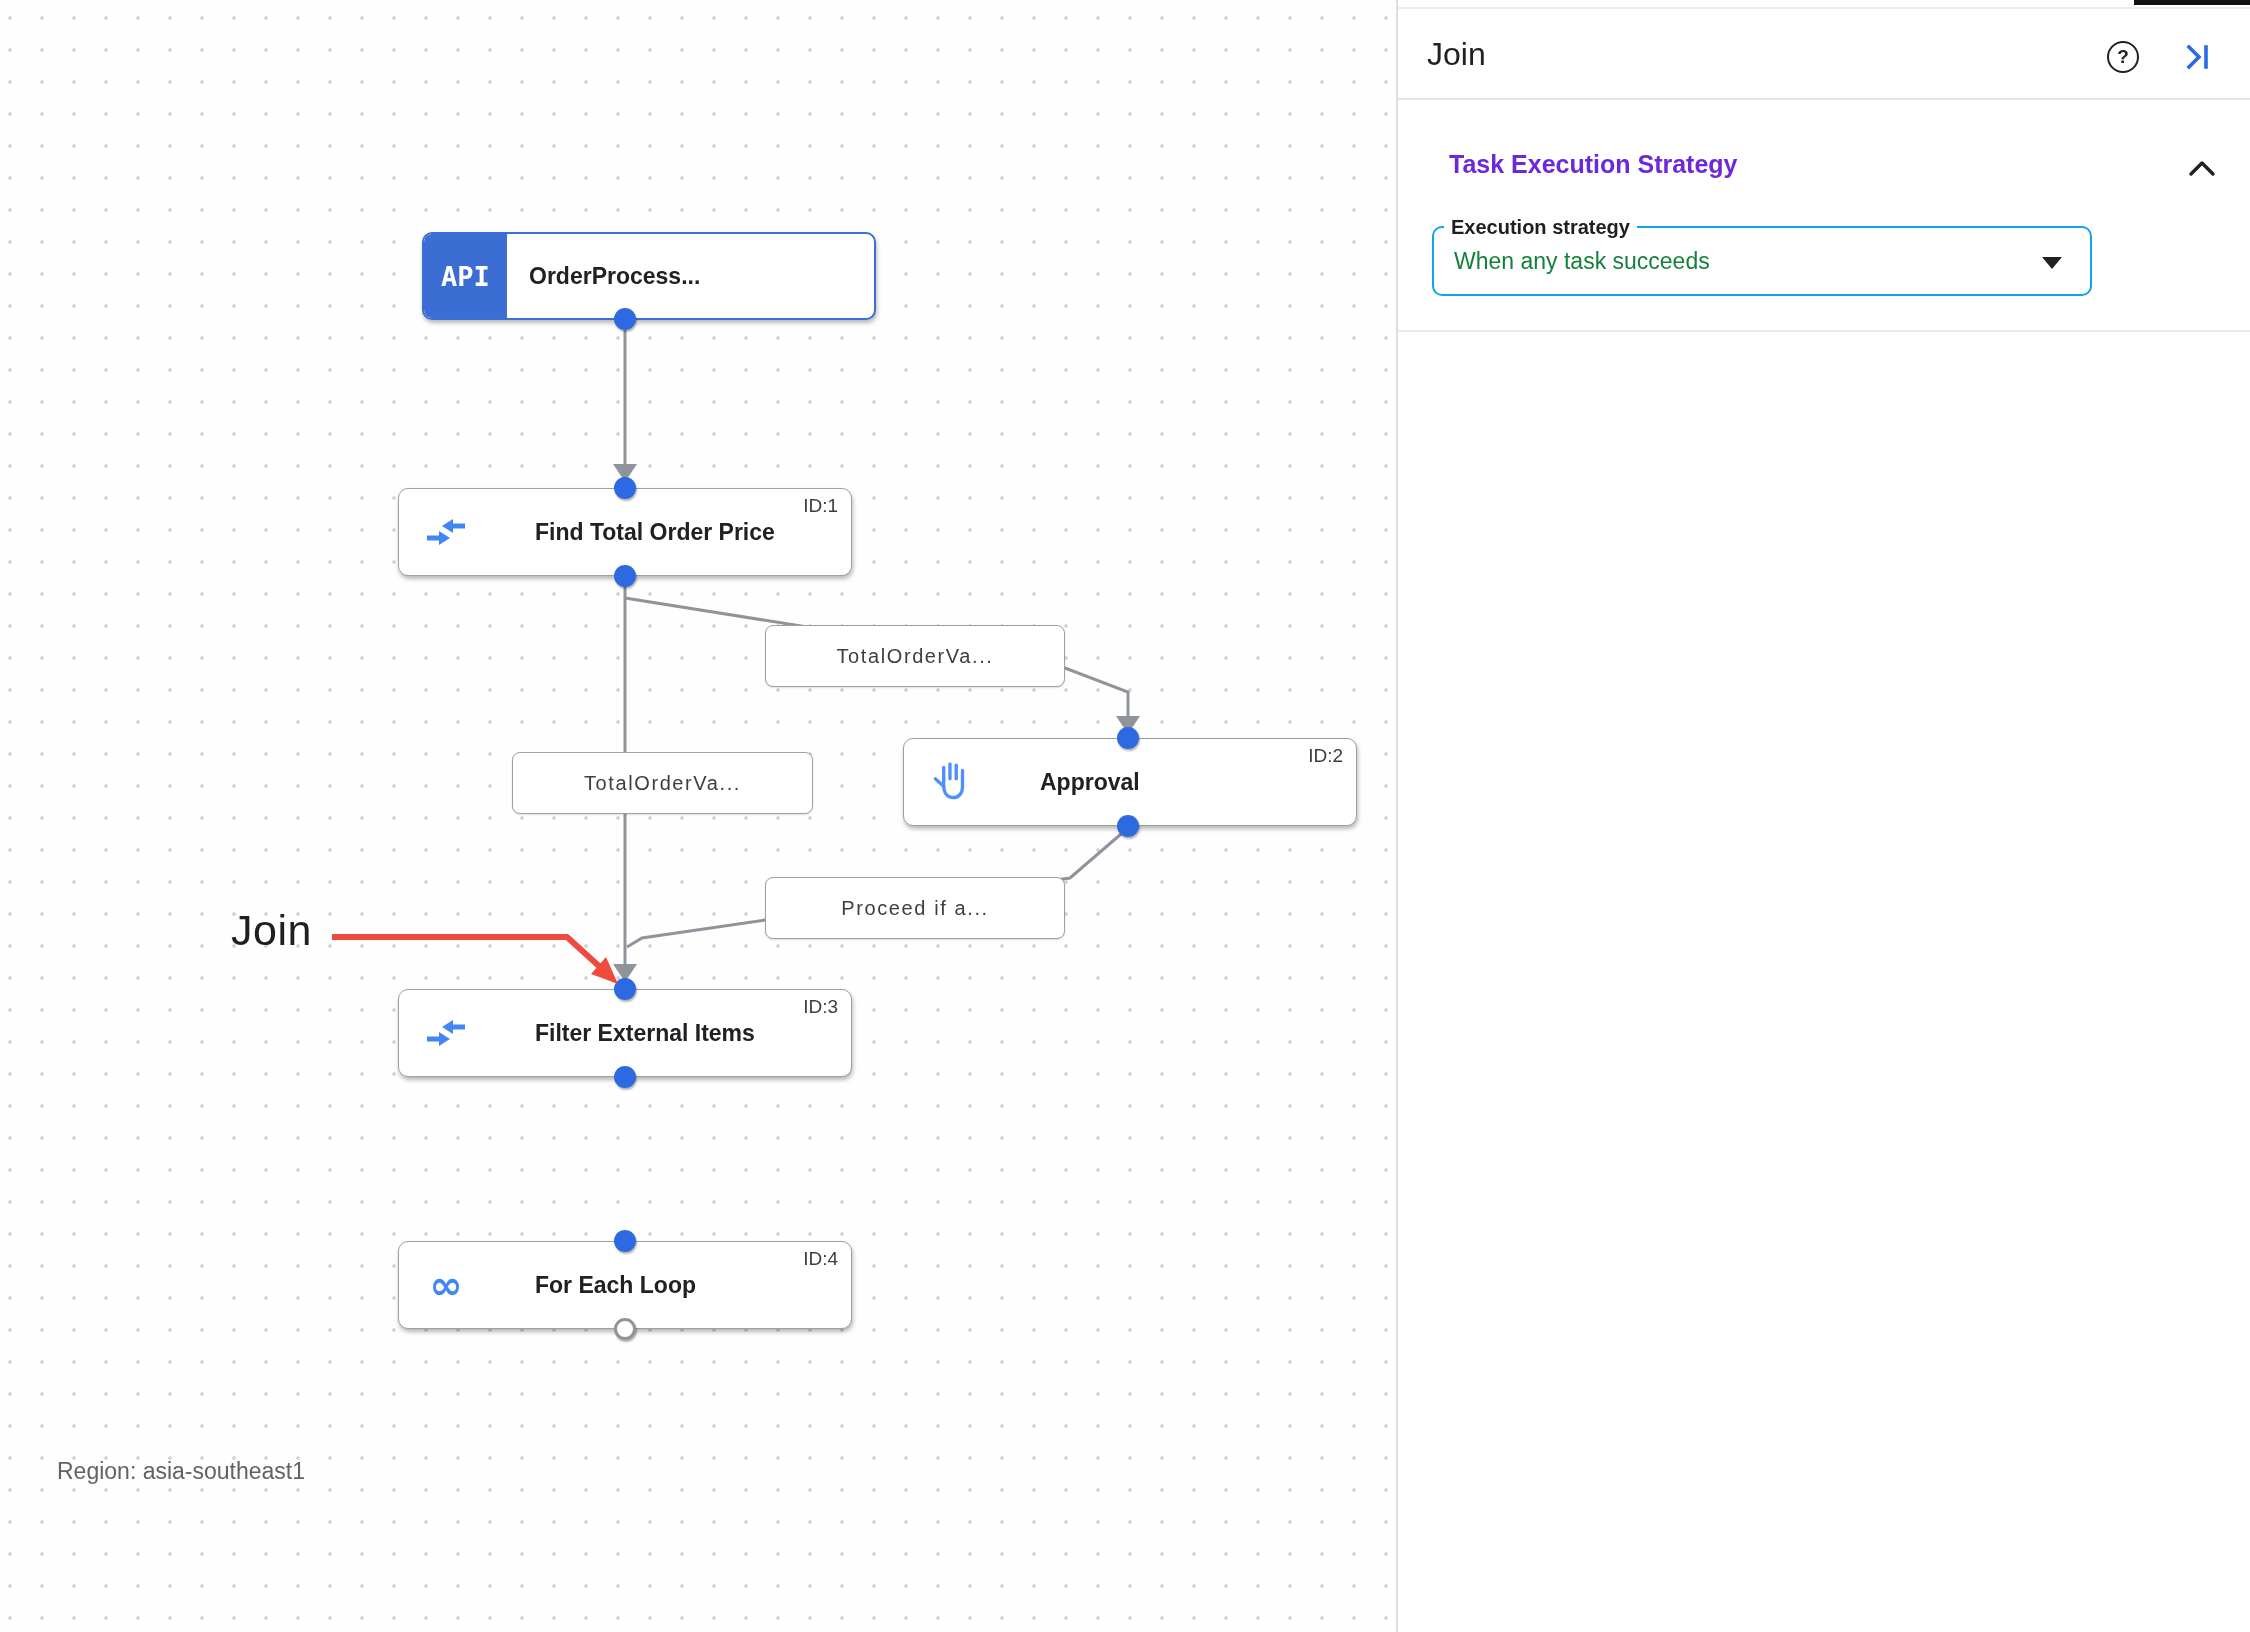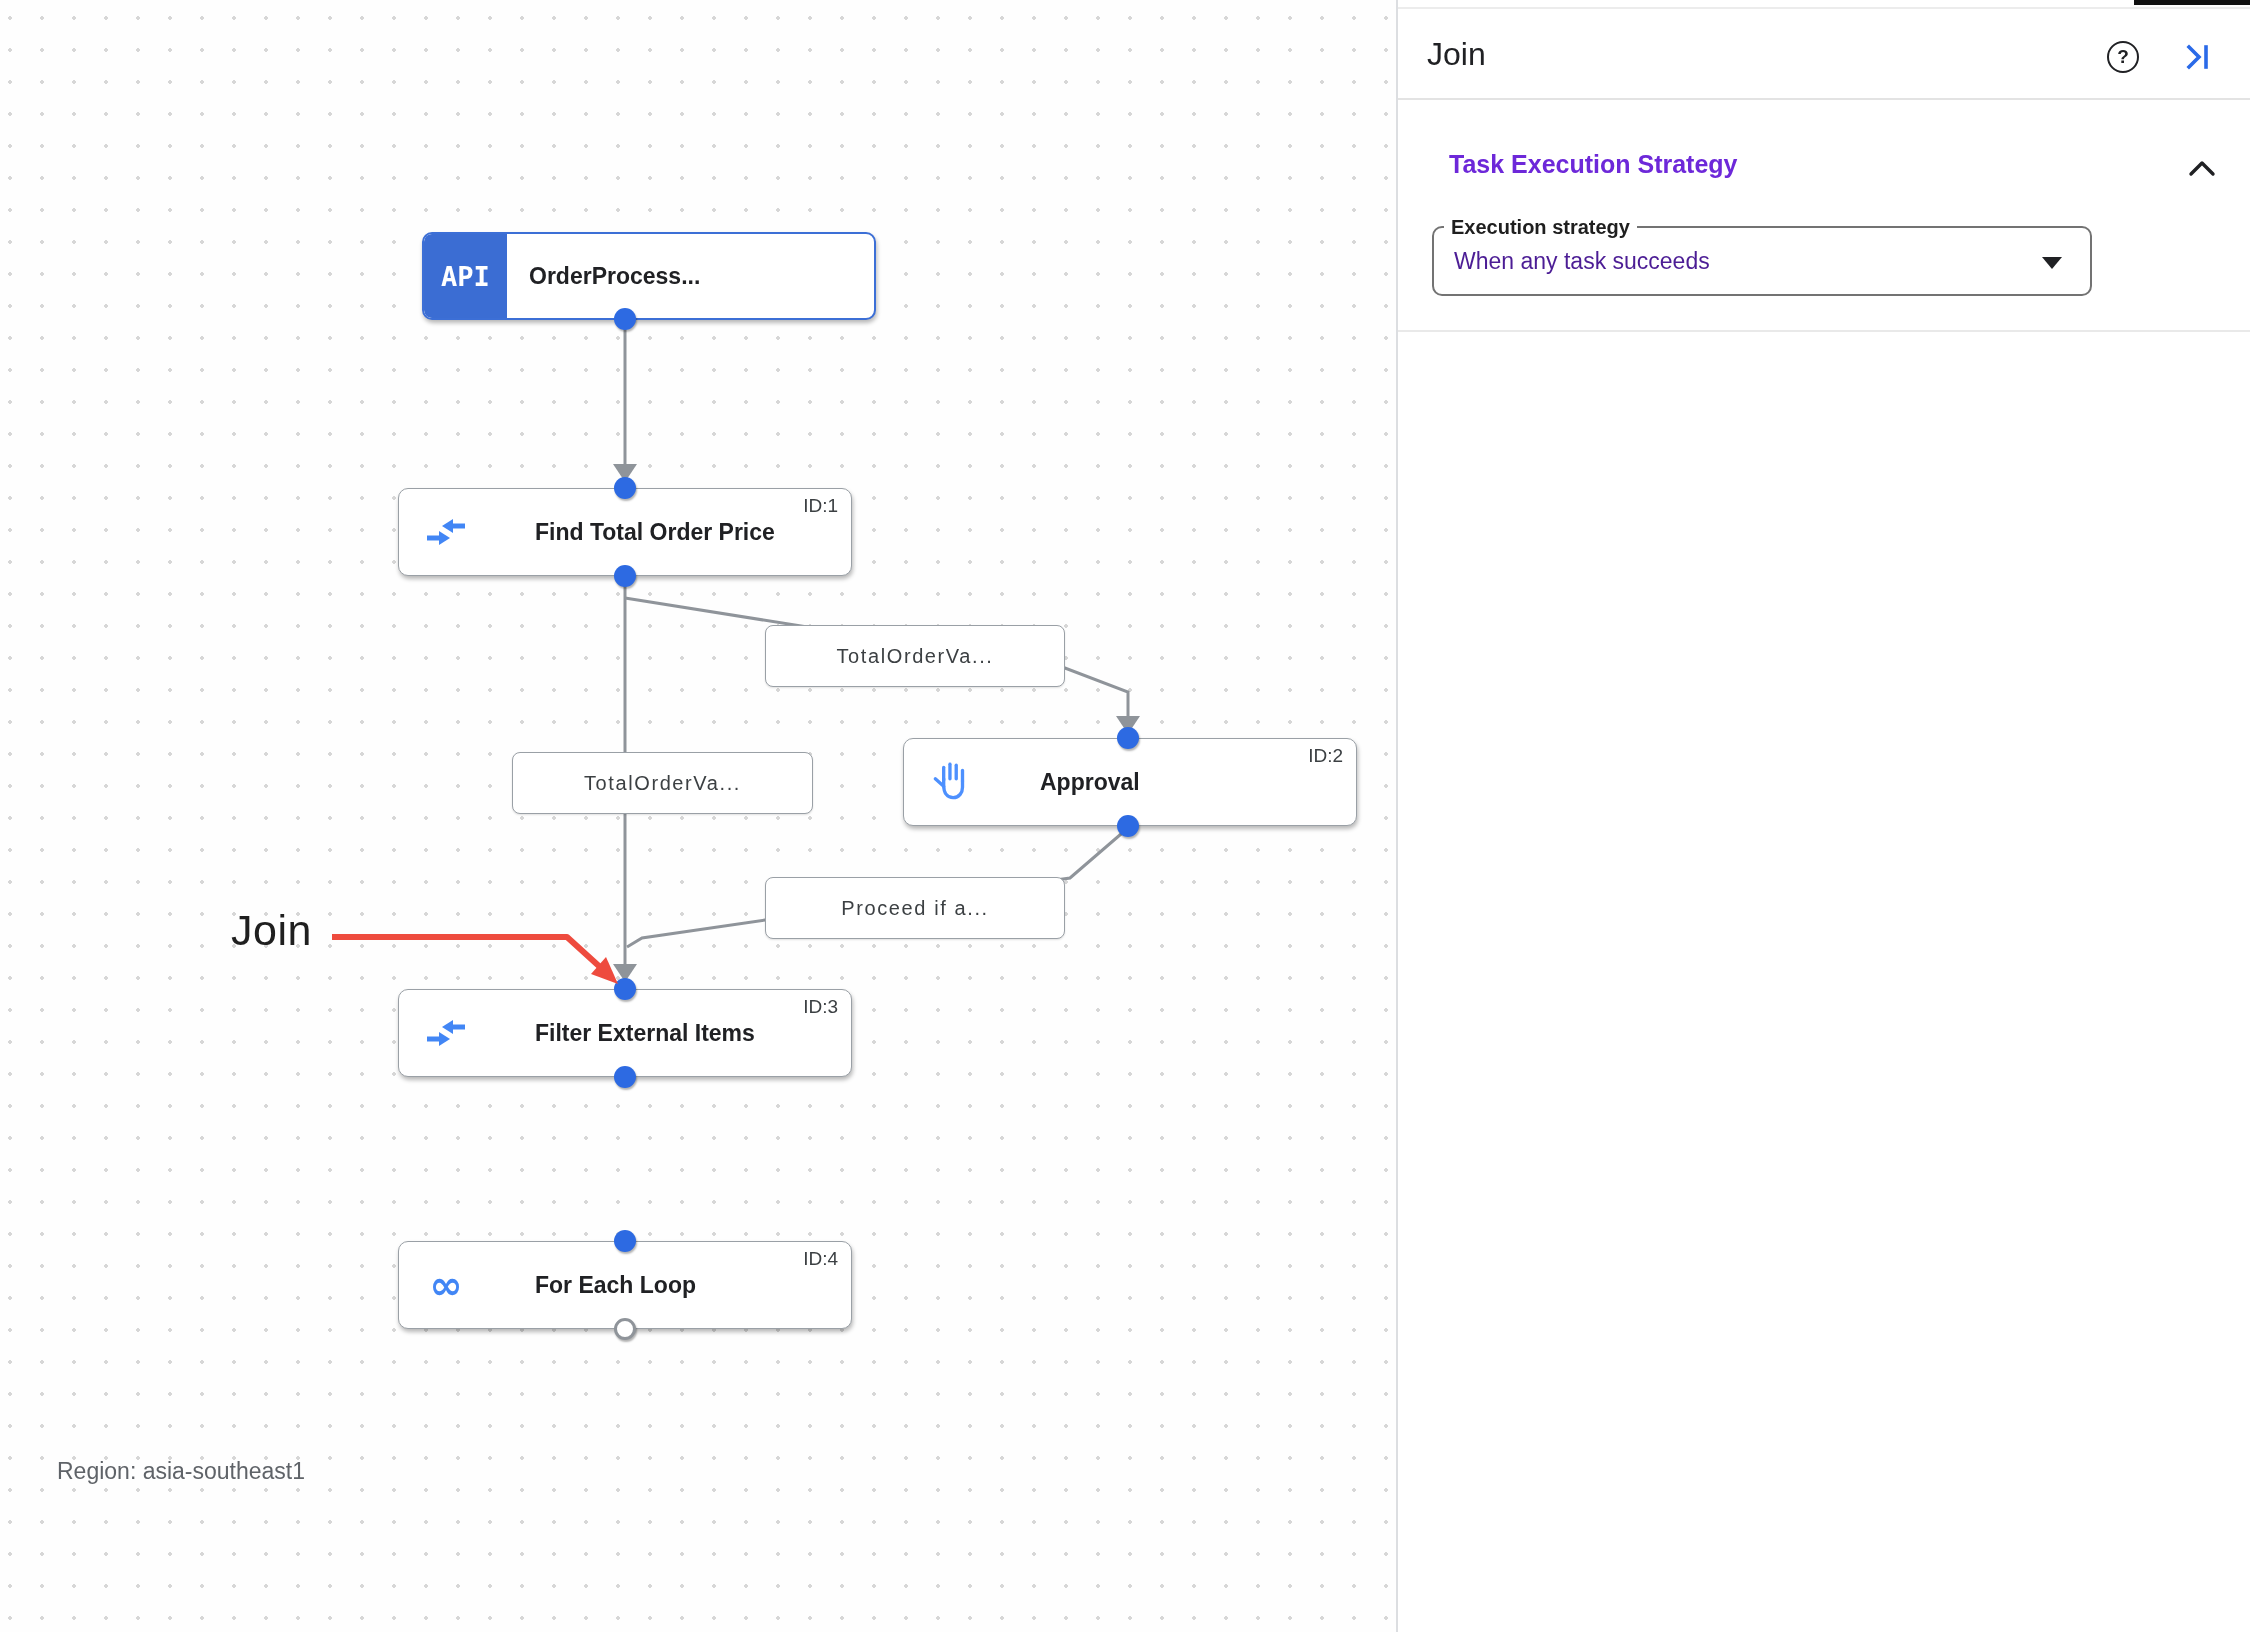--- a/index.html
+++ b/index.html
@@ -78,28 +78,28 @@
   #help-icon { left: 709px; top: 41px; width: 32px; height: 32px; border: 2.6px solid #202124;
     border-radius: 50%; font-size: 19px; font-weight: 700; color: #202124; }
   #collapse-icon { left: 785px; top: 43px; width: 30px; height: 28px; }
 
   #section-heading { position: absolute; left: 51px; top: 150px; font-size: 25px;
     font-weight: 700; color: #6d28d9; }
   #section-chevron { left: 789px; top: 158px; width: 30px; height: 22px; }
 
   #exec-select {
     position: absolute; left: 34px; top: 226px; width: 660px; height: 70px;
-    border: 2px solid #737373; border-radius: 10px; background: #fff; cursor: pointer;
+    border: 2px solid #0ea5e9; border-radius: 10px; background: #fff; cursor: pointer;
     display: flex; align-items: center;
   }
   #exec-label {
     position: absolute; left: 10px; top: -14px; background: #fff; padding: 0 7px;
     font-size: 20px; font-weight: 700; color: #1f1f1f; line-height: 26px;
   }
-  #exec-value { padding-left: 20px; font-size: 23px; color: #4c1d95; }
+  #exec-value { padding-left: 20px; font-size: 23px; color: #15803d; }
   #exec-caret { position: absolute; right: 28px; top: 29px; width: 0; height: 0;
     border-left: 10px solid transparent; border-right: 10px solid transparent;
     border-top: 12px solid #202124; }
   #section-divider { position: absolute; left: 0; top: 330px; width: 100%; height: 2px; background: #e9e9e9; }
 </style>
 </head>
 <body>
 
 <div id="stage">
 

